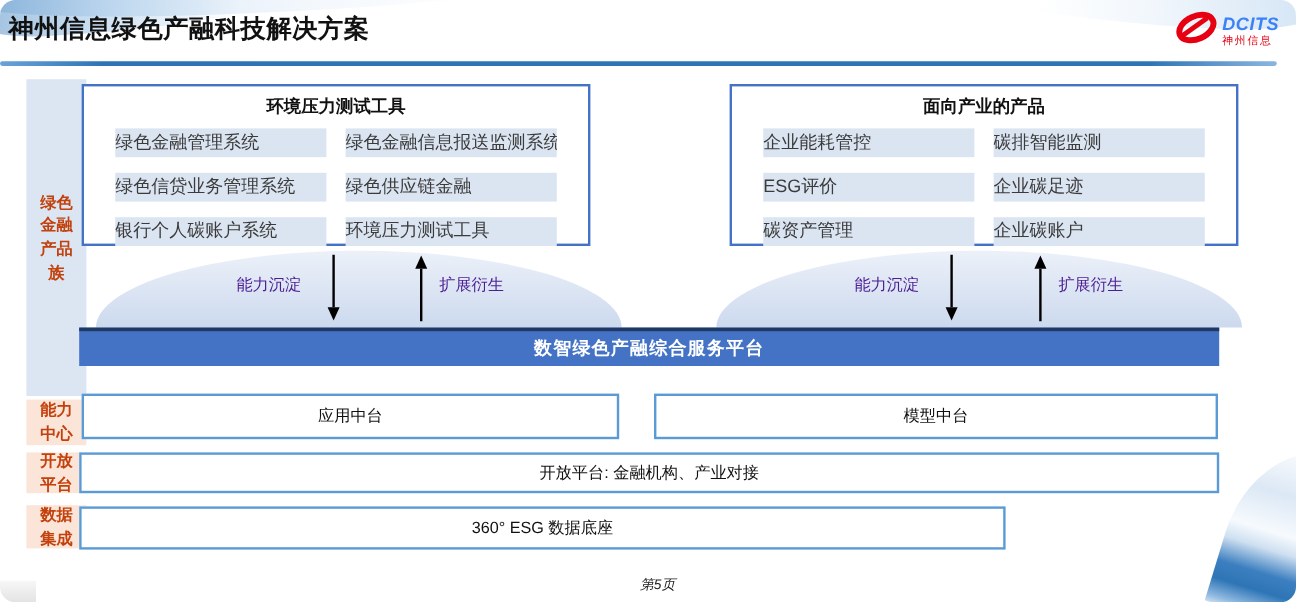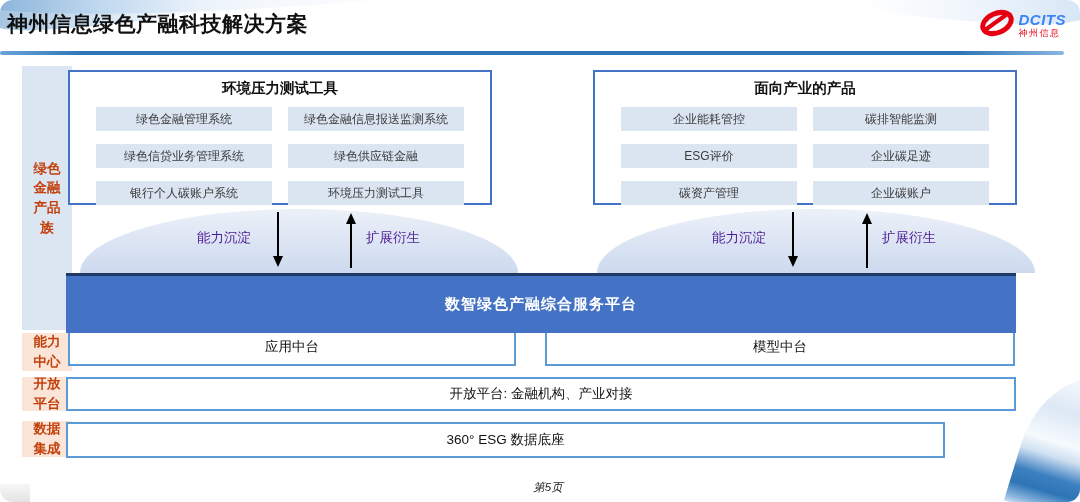--- a/index.html
+++ b/index.html
@@ -47,58 +47,58 @@
   .side-blue{ top:66px; height:264px; background:#dce6f2; }
   .side-peach{ background:#fbe5d9; }
   .side-peach.p1{ top:333px; height:38px; }
   .side-peach.p2{ top:377px; height:34px; }
   .side-peach.p3{ top:421px; height:36px; }
   
   .product-box{
     position:absolute; top:70px; width:424px; height:135px; background:#fff;
     border:2px solid #4472c4; z-index:3;
   }
-  .product-box.left{ left:68px; } .product-box.right{ left:593px; }
+  .product-box.left{ left:68px; } .product-box.right{ left:608px; }
   .product-box h3{ text-align:center; font-size:14.5px; font-weight:bold; color:#111; margin-top:7px; }
   .chip-grid{
     display:grid; grid-template-columns:1fr 1fr; column-gap:16px; row-gap:13px;
     padding:9px 26px 0 26px;
   }
   .chip{
-    background:#dbe5f2; height:24px; line-height:24px; text-align:center;
-    font-size:12px; color:#3b3b3b; overflow:hidden; white-space:nowrap;
+    background:#dbe5f2; height:24px; line-height:24px; text-align:left;
+    font-size:15px; color:#3b3b3b; overflow:hidden; white-space:nowrap;
   }
   
   .dome{
     position:absolute; top:209px; height:64px; z-index:1;
     background:linear-gradient(to bottom,#ecf1f9 0%,#ccd9ee 100%);
     border-top-left-radius:50% 100%; border-top-right-radius:50% 100%;
   }
   .dome.left{ left:80px; width:438px; } .dome.right{ left:597px; width:438px; }
   .flow-label{
     position:absolute; top:229px; font-size:13.5px; font-weight:normal; color:#4c1d95; z-index:2; white-space:nowrap;
   }
   .flow-arrow{ position:absolute; top:212px; z-index:2; }
   
   .platform-bar{
-    position:absolute; left:66px; top:273px; width:950px; height:60px;
+    position:absolute; left:66px; top:273px; width:950px; height:32px;
     background:#4472c4; border-top:3px solid #1f3864; z-index:4;
     display:flex; align-items:center; justify-content:center;
     color:#fff; font-weight:bold; font-size:15px; letter-spacing:1px;
   }
   
   .row-box{
     position:absolute; background:#fff; border:2px solid #5b9bd5;
     display:flex; align-items:center; justify-content:center;
     font-size:13.5px; color:#111; z-index:3;
   }
   .mid-left{ left:68px; top:328px; width:448px; height:38px; }
   .mid-right{ left:545px; top:328px; width:470px; height:38px; }
   .open-row{ left:66px; top:377px; width:950px; height:34px; }
-  .esg-row{ left:66px; top:422px; width:879px; height:36px; }
+  .esg-row{ left:66px; top:422px; width:772px; height:36px; }
   
   .footer-page{
     position:absolute; left:0; right:0; top:480px; text-align:center;
     font-size:11.5px; font-style:italic; color:#222;padding-left:16px;
   }
   .deco-bottom-right{
     position:absolute; right:-16px; bottom:-12px; width:72px; height:148px;
     transform:rotate(17deg); border-radius:100% 0 0 0/60% 0 0 0; z-index:5;
     background:linear-gradient(to bottom, rgba(255,255,255,0) 0%, #dce8f5 30%, #f6fafd 52%, #cfe0f1 62%, #3c7fc0 76%, #2e75b6 86%, #8fb9e0 96%, #c9dcf0 100%);
   }

